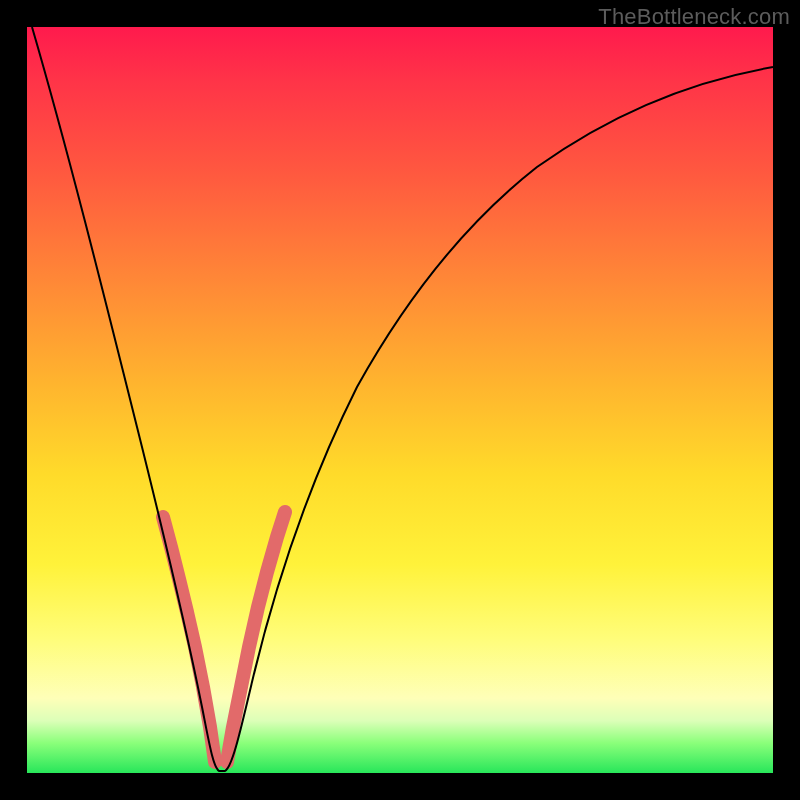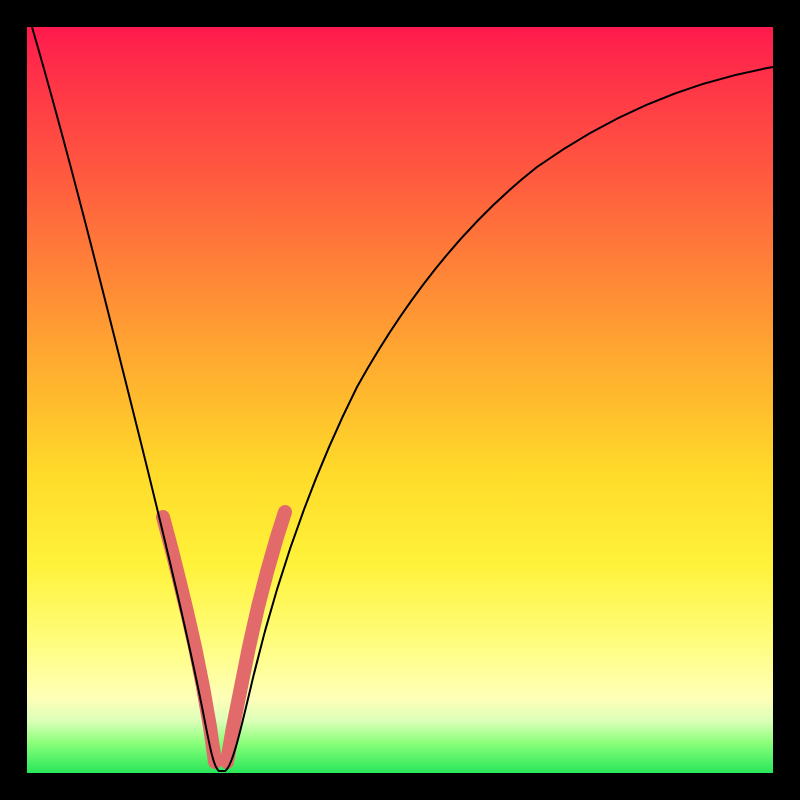--- a/index.html
+++ b/index.html
@@ -115,13 +115,14 @@
                C 182,715 186,740 192,744
                L 198,744
                C 205,740 212,710 225,655
                C 250,550 285,450 330,360
                C 380,270 440,195 510,140
                C 580,90  660,55  746,40"></path>
     </svg>
 
   </div>
 
+  <div class="watermark">TheBottleneck.com</div>
 </div>
 
 </body></html>

